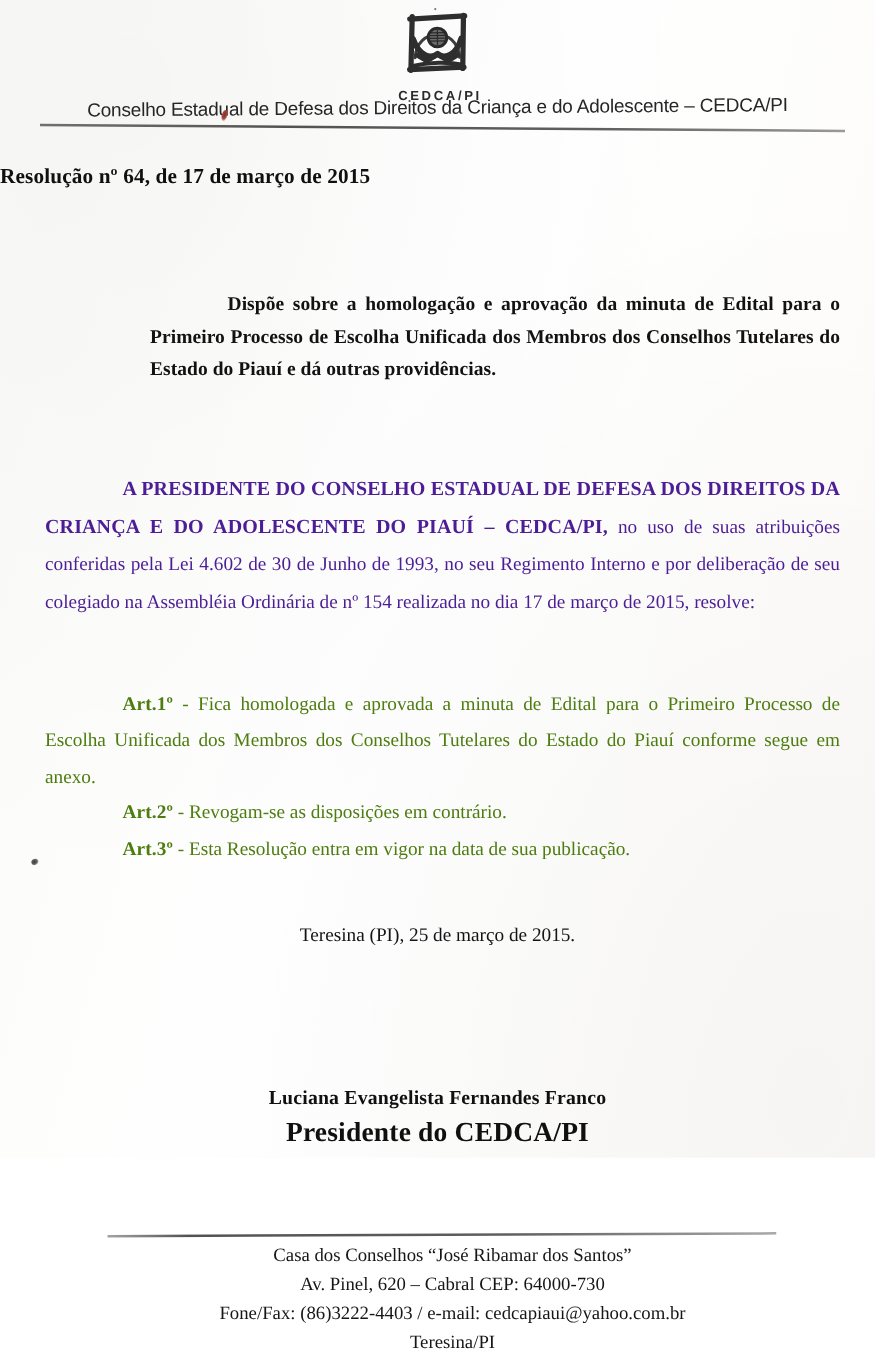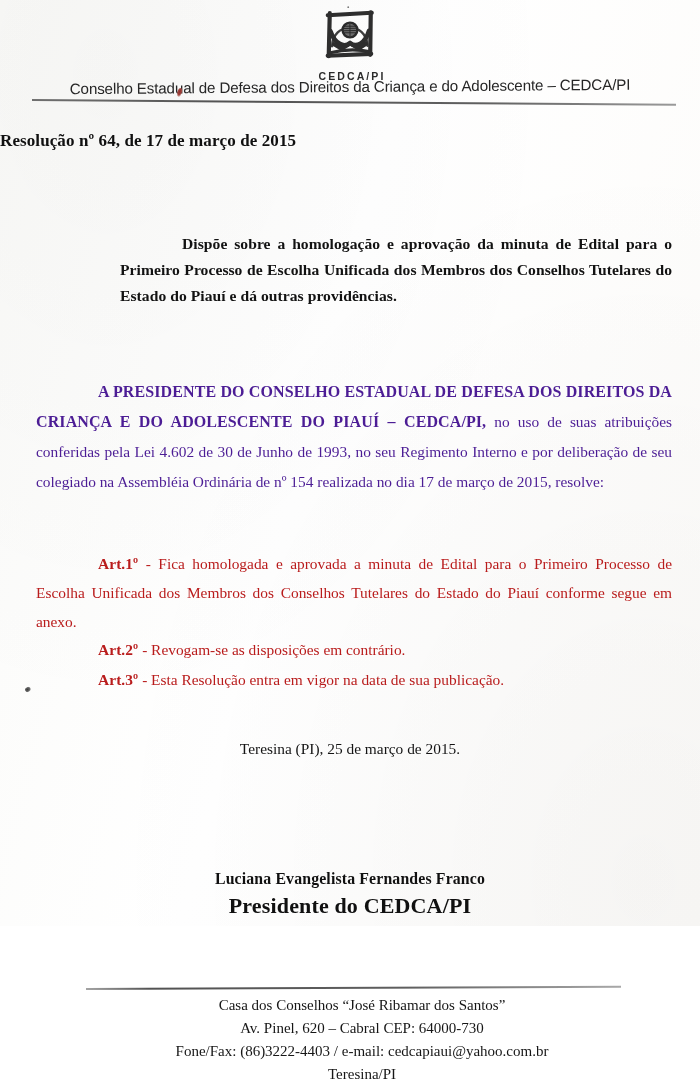--- a/index.html
+++ b/index.html
@@ -147,21 +147,21 @@
     font-weight: 700;
     font-size: 16px;
     letter-spacing: 0.1px;
   }
 
   
   .article {
     font-size: 15.4px;
     line-height: 29px;
     text-align: justify;
-    color: #b91c1c;
+    color: #4d7c0f;
   }
   .art1 { top: 534px; text-indent: 62px; }
   .art2 { top: 620px; text-indent: 62px; }
   .art3 { top: 650px; text-indent: 62px; }
   .art-label {
     font-weight: 700;
     letter-spacing: 0.1px;
   }
 
   .stray-mark {

